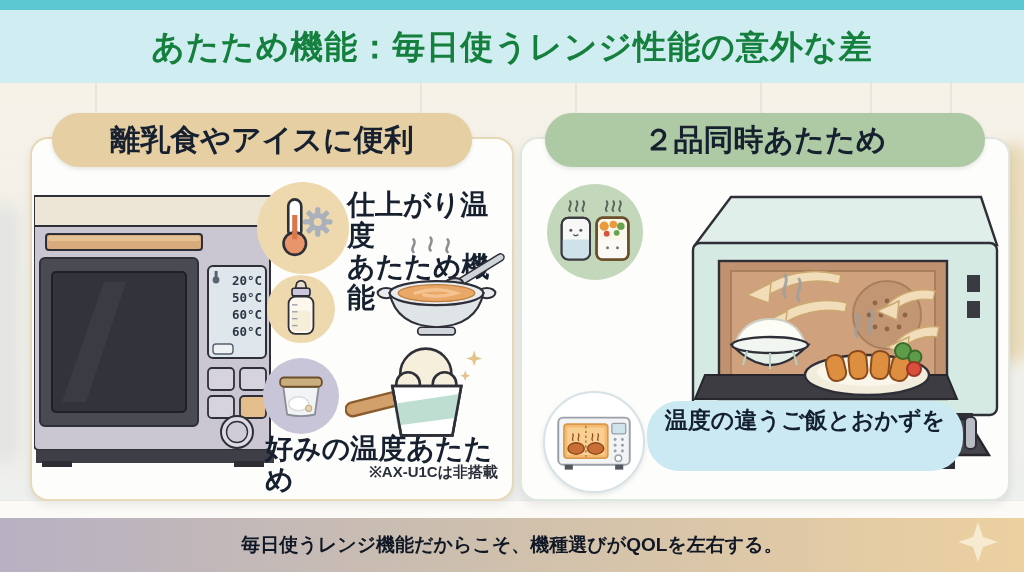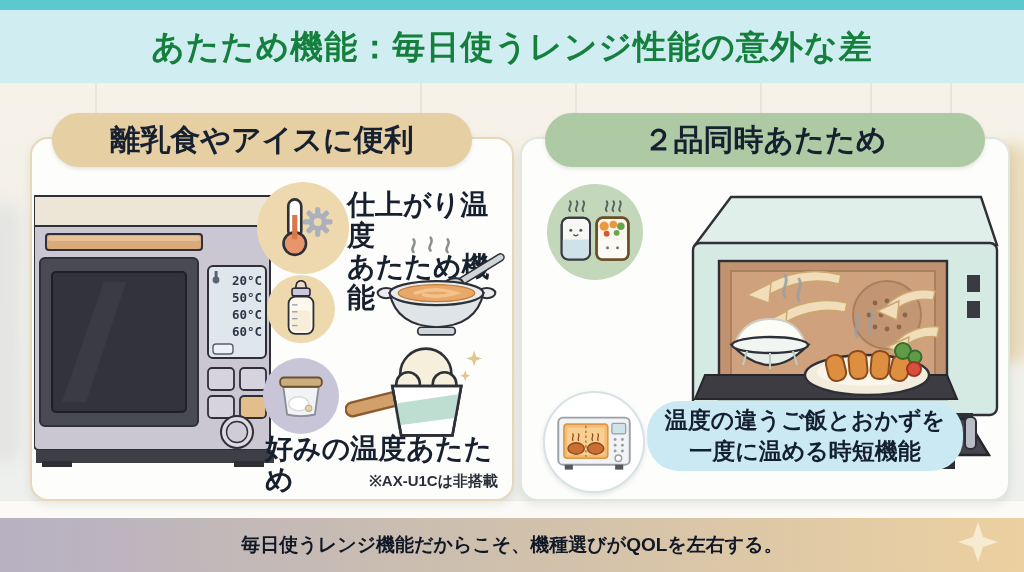--- a/index.html
+++ b/index.html
@@ -179,21 +179,21 @@
     <circle cx="64" cy="42" r="12" fill="#f6efdc" stroke="#2f2f38" stroke-width="2.6"></circle>
     <circle cx="101" cy="42" r="12" fill="#f6efdc" stroke="#2f2f38" stroke-width="2.6"></circle>
     <path d="M48,44 L118,44 L109,94 L57,94 Z" fill="#ffffff" stroke="#2f2f38" stroke-width="2.6"></path>
     <polygon points="50,62 116,52 113,76 53,84" fill="#bfded2"></polygon>
     <path d="M48,44 L118,44 L109,94 L57,94 Z" fill="none" stroke="#2f2f38" stroke-width="2.6"></path>
     <path d="M131,8 L133,14 L139,16 L133,18 L131,24 L129,18 L123,16 L129,14 Z" fill="#e3c48e"></path>
     <path d="M122,28 L123.4,32 L127,33.4 L123.4,35 L122,39 L120.6,35 L117,33.4 L120.6,32 Z" fill="#e3c48e"></path>
   </svg>
 
   <div class="abs feature-text" style="left:233px;top:294px;width:248px">好みの温度あたため</div>
-  <div class="abs note-text" style="right:14px;top:331px;width:220px">※AX-U1Cは非搭載</div>
+  <div class="abs note-text" style="right:14px;top:322px;width:220px">※AX-U1Cは非搭載</div>
 </div>
 <div class="abs pill pill-left">離乳食やアイスに便利</div>
 
 <div class="abs panel panel-right">
 
   <div class="abs circle grn-circle" style="left:25px;top:45px;width:96px;height:96px">
     <svg width="80" height="66" viewBox="0 0 96 78">
       <g stroke="#55635b" stroke-width="2.2" fill="none" stroke-linecap="round">
         <path d="M18,14 C14,10 22,7 18,2"></path>
           <path d="M26,14 C22,10 30,7 26,2"></path>
@@ -310,21 +310,20 @@
           <circle cx="83" cy="49" r="1.8"></circle>
       </g>
       <circle cx="78" cy="58" r="4" fill="#ffffff" stroke="#9aa0a8" stroke-width="1.8"></circle>
       <rect x="12" y="66" width="10" height="6" fill="#55565e"></rect>
       <rect x="74" y="66" width="10" height="6" fill="#55565e"></rect>
     </svg>
   </div>
 
   <div class="abs info-pill">
     <div>温度の違うご飯とおかずを</div>
-    <div>一度に温める時短機能</div>
   </div>
 </div>
 <div class="abs pill pill-right">２品同時あたため</div>
 
 <div class="abs footer">
   <div class="footer-msg">毎日使うレンジ機能だからこそ、機種選びがQOLを左右する。</div>
 </div>
 <svg class="abs sparkle" viewBox="0 0 44 44">
   <path d="M22,2 L27,17 L42,22 L27,27 L22,42 L17,27 L2,22 L17,17 Z" fill="#f6ead0"></path>
 </svg>

